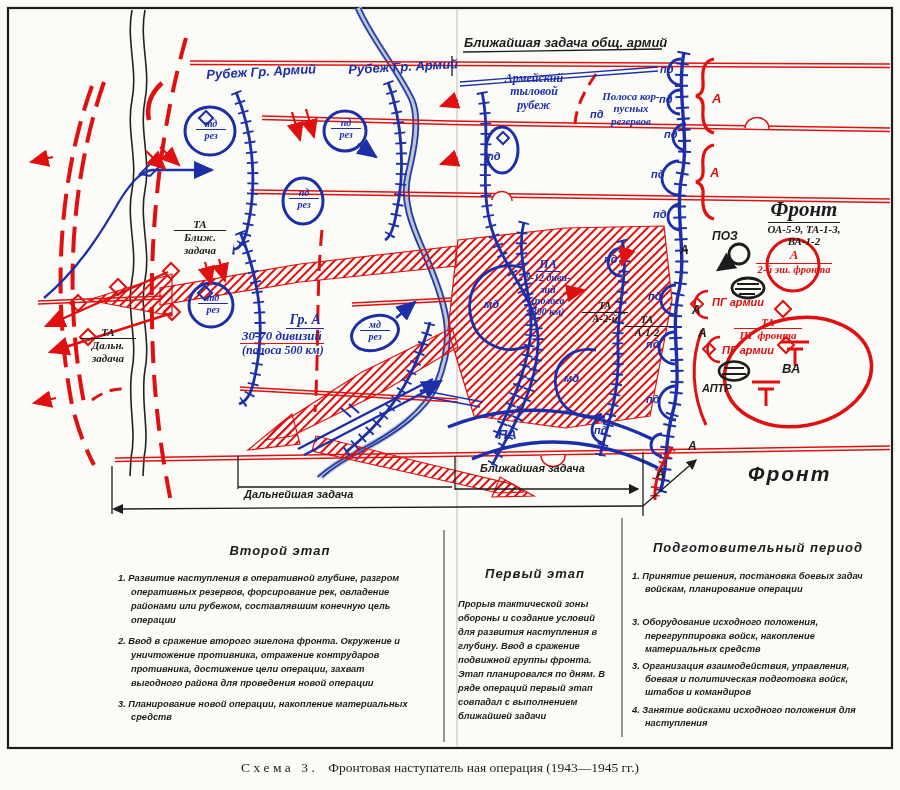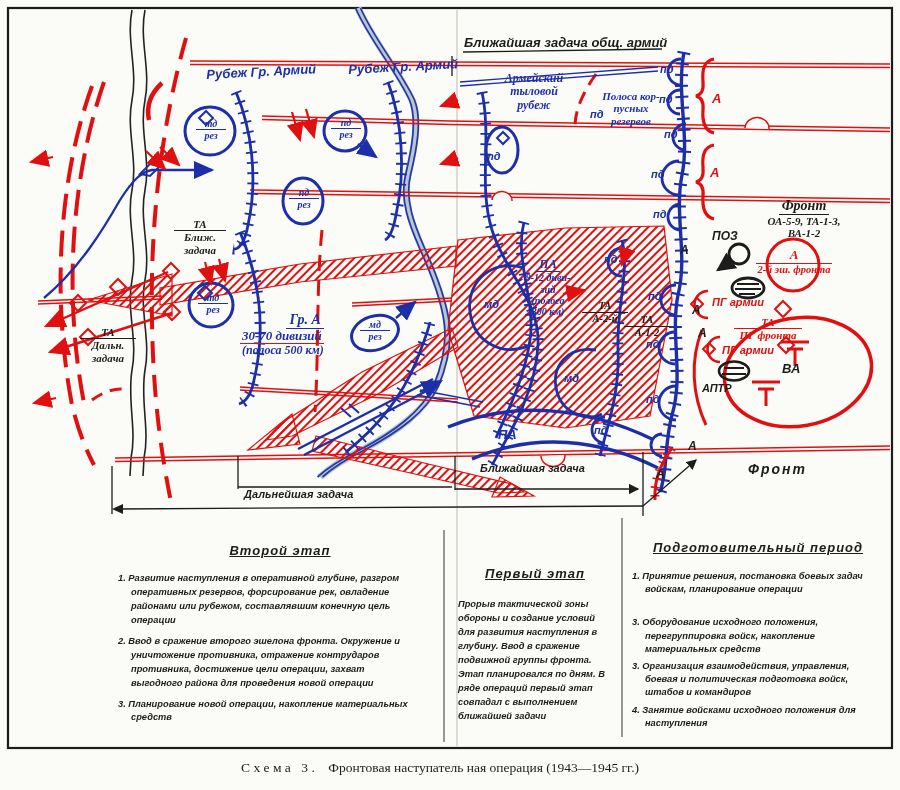--- a/index.html
+++ b/index.html
@@ -3,28 +3,28 @@
 <meta charset="utf-8">
 <style>
   html,body{margin:0;padding:0;background:#fff;}
   #stage{position:relative;width:900px;height:790px;background:#fef9c3;overflow:hidden;
          font-family:"Liberation Sans",sans-serif;}
   #mapsvg{position:absolute;left:0;top:0;}
   .ml{position:absolute;font:italic bold 11.5px "Liberation Sans",sans-serif;color:#1c1c1c;
       white-space:nowrap;line-height:1.12;z-index:5;}
   .c-blue{color:#1d2fa8;} .c-red{color:#e01010;}
   .s10{font-size:10px}.s105{font-size:10.5px}.s11{font-size:11px}.s12{font-size:12px}
-  .s13{font-size:13px}.s14{font-size:14px}.s15{font-size:14px}
+  .s13{font-size:13px}.s14{font-size:14px}.s15{font-size:21px}
   .frac{text-align:center;}
   .frac span{display:block;font-family:Liberation Serif, serif;}
   .frac .bar{border-bottom:1.6px solid currentColor;padding:0 3px;}
   .frac .bar-red{border-bottom:1.6px solid #e01010;padding:0 2px;}
   .rot-3{transform:rotate(-3deg);transform-origin:left top;}
   .sec-title{position:absolute;text-align:center;font:italic bold 13px "Liberation Sans",sans-serif;
-             color:#1c1c1c;letter-spacing:1px;z-index:5;text-decoration:underline;}
+             color:#1c1c1c;letter-spacing:1px;z-index:5;}
   .sec-body{position:absolute;font:italic bold 9.3px "Liberation Sans",sans-serif;color:#1c1c1c;
             line-height:1.5;z-index:5;}
   .sec-item{padding-left:13px;text-indent:-13px;margin-bottom:7px;}
   #caption{position:absolute;left:0;top:760px;width:880px;text-align:center;
            font-family:"Liberation Serif",serif;font-size:13.5px;color:#1c1c1c;z-index:5;}
   #caption .pre{letter-spacing:3.5px;margin-right:10px;}
   
   .dl{stroke:#1d2fa8;stroke-width:2.8;fill:none;}
   .dt{stroke:#1d2fa8;stroke-width:11;fill:none;stroke-dasharray:1.8,8.5;}
   .dlh{stroke:#1d2fa8;stroke-width:3.4;fill:none;}

